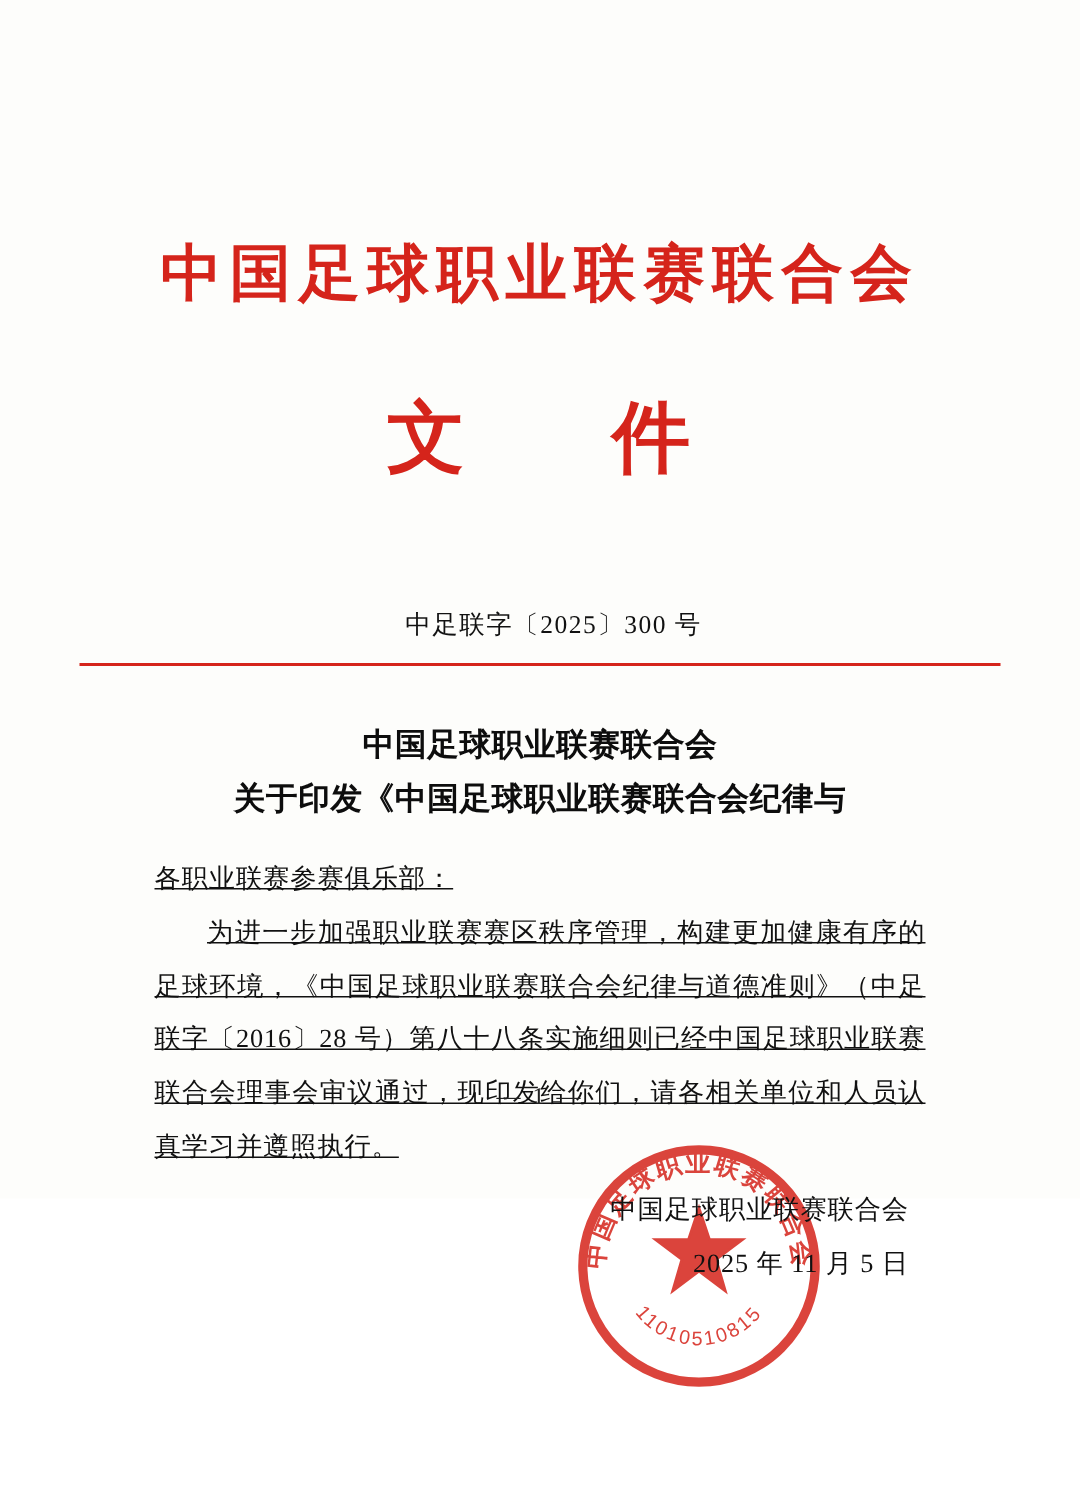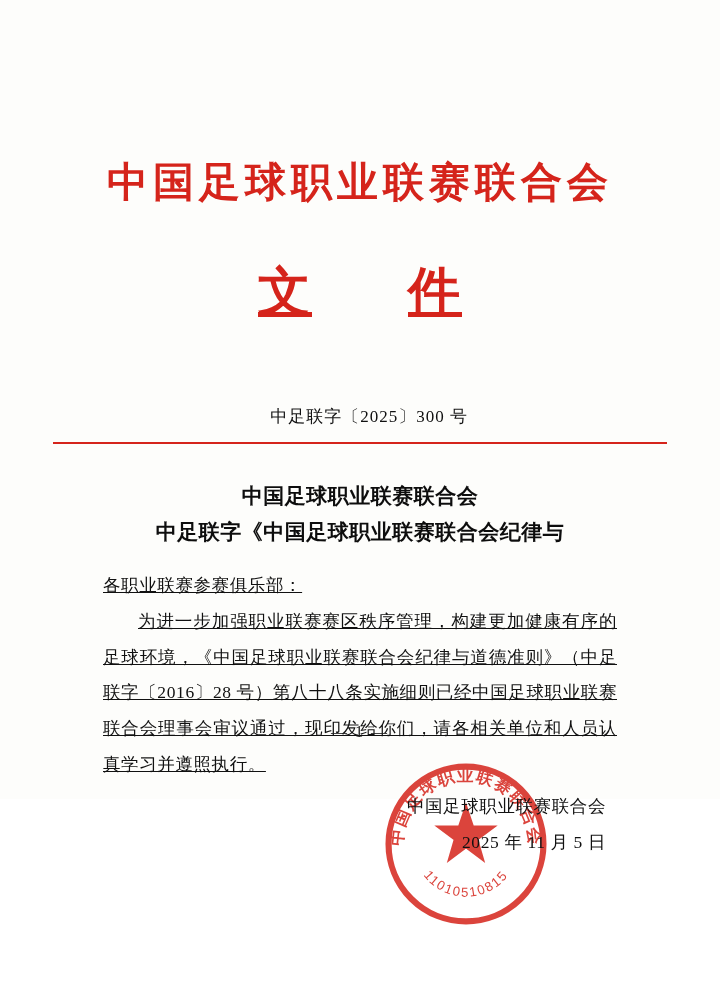--- a/index.html
+++ b/index.html
@@ -36,21 +36,20 @@
     line-height: 1.1;
     white-space: nowrap;
   }
   .doc-word {
     color: #d5241b;
     font-family: "Liberation Serif", "DejaVu Serif", serif;
     font-weight: bold;
     font-size: 52px;
     letter-spacing: 2px;
     margin-top: 52px;
-    text-decoration: underline;
   }
   .doc-word span.gap {
     display: inline-block;
     width: 96px;
   }
 
   
   .doc-number {
     text-align: center;
     margin-top: 78px;
@@ -145,21 +144,21 @@
     <div class="doc-word">
       <span>文</span><span class="gap"></span><span>件</span>
     </div>
   </div>
 
   <div class="doc-number">中足联字〔2025〕300 号</div>
   <div class="red-rule"></div>
 
   <div class="title-block">
     <div>中国足球职业联赛联合会</div>
-    <div>中足联字《中国足球职业联赛联合会纪律与</div>
+    <div>关于印发《中国足球职业联赛联合会纪律与</div>
   </div>
 
   <div class="body-block">
     <p class="salutation">各职业联赛参赛俱乐部：</p>
     <p class="para">为进一步加强职业联赛赛区秩序管理，构建更加健康有序的足球环境，《中国足球职业联赛联合会纪律与道德准则》（中足联字〔2016〕28 号）第八十八条实施细则已经中国足球职业联赛联合会理事会审议通过，现印发给你们，请各相关单位和人员认真学习并遵照执行。</p>
   </div>
 
   <div class="signature">
     <div>中国足球职业联赛联合会</div>
     <div>2025 年 11 月 5 日</div>

